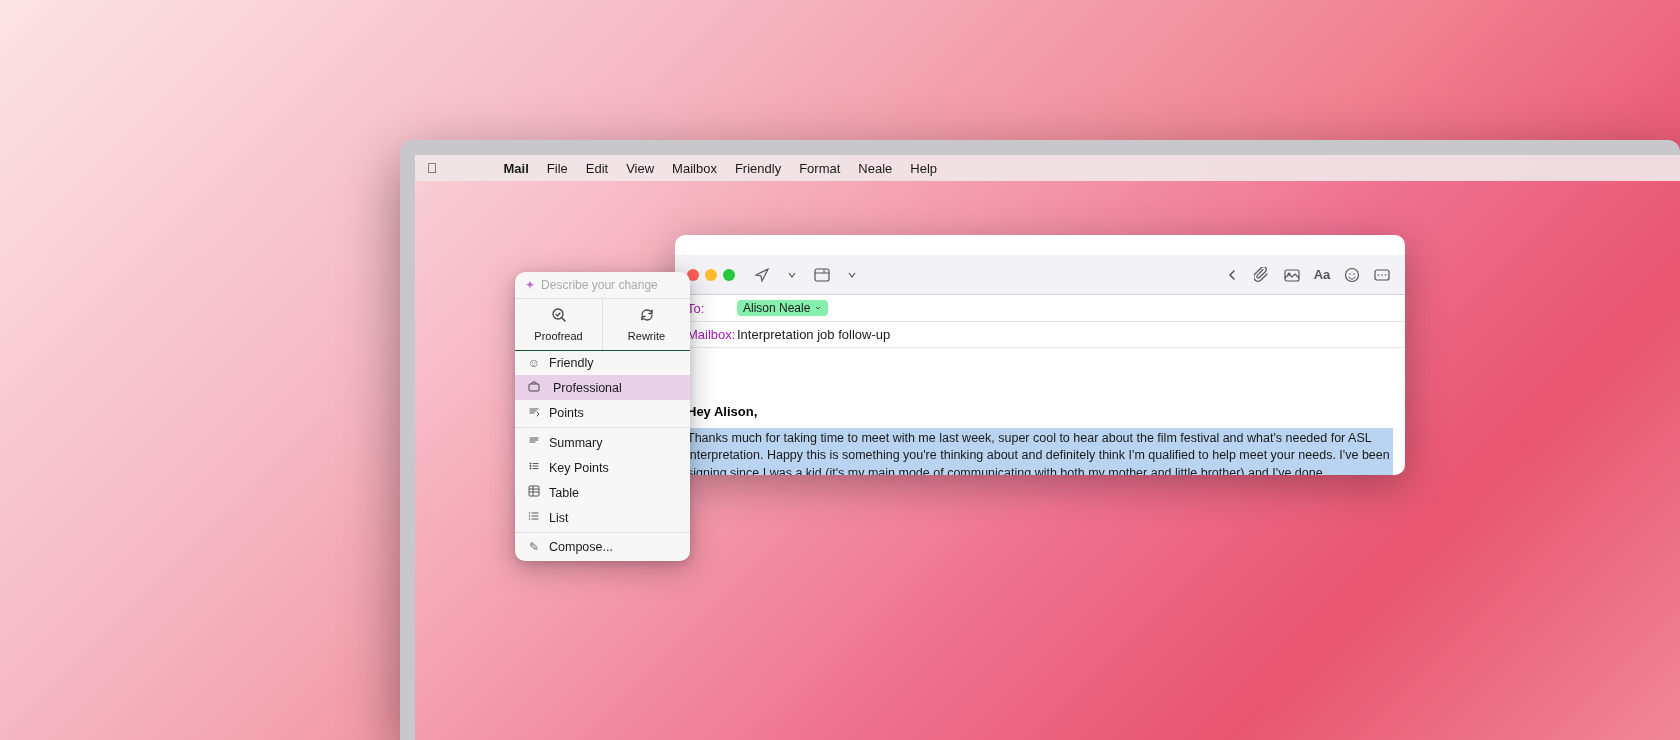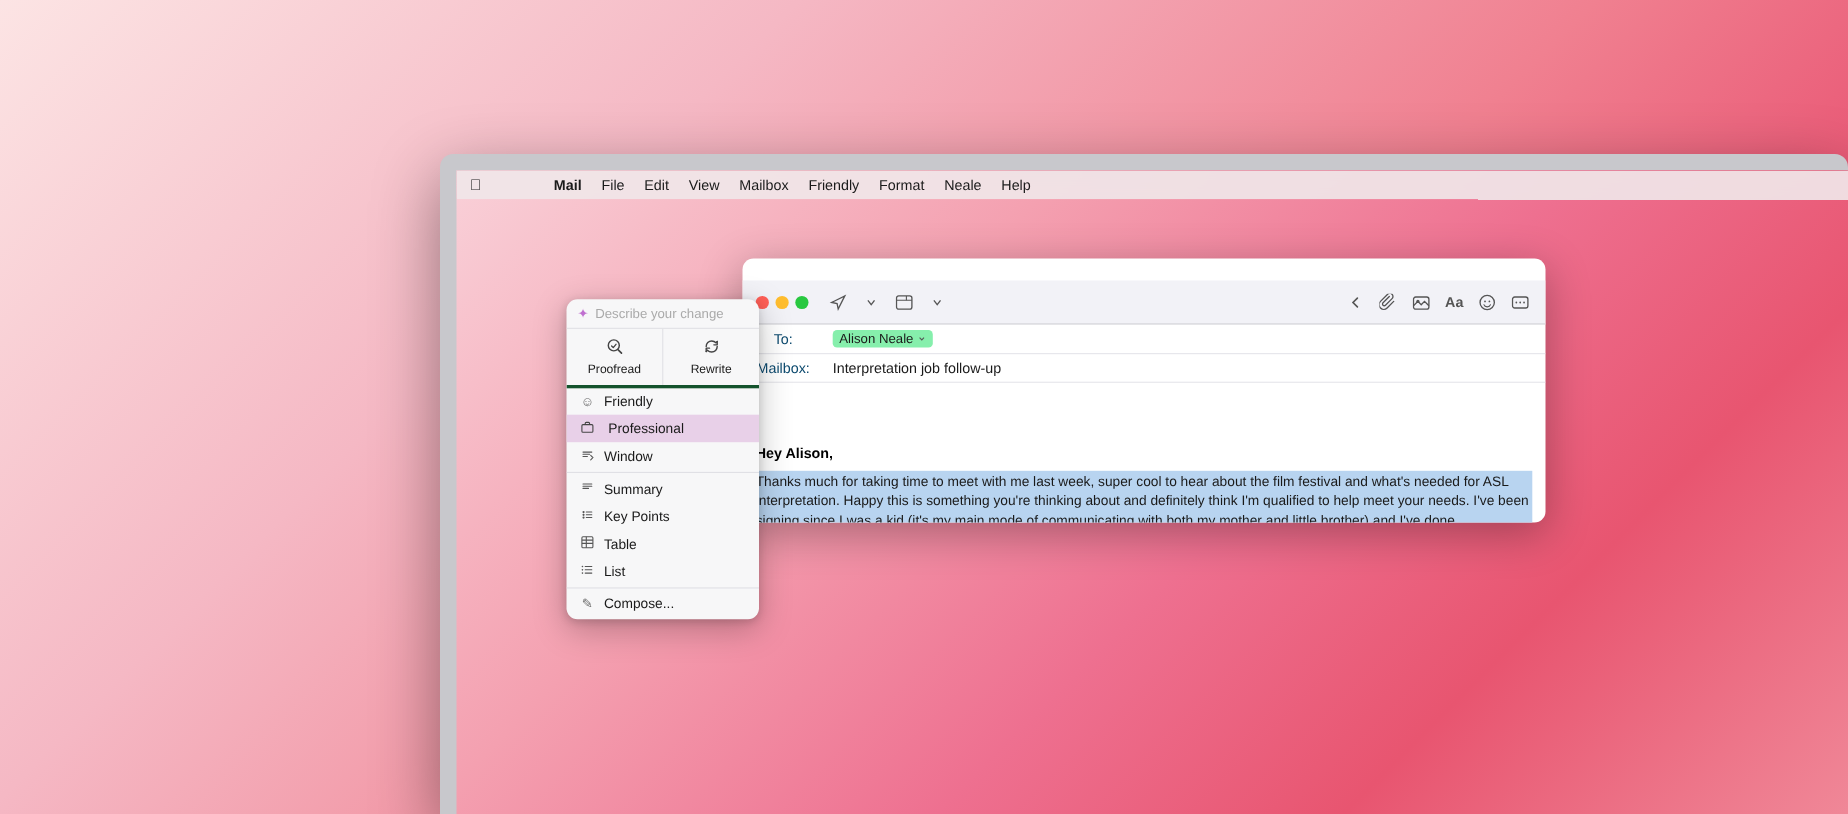--- a/index.html
+++ b/index.html
@@ -147,24 +147,23 @@
 
     .mail-field-row {
       display: flex;
       align-items: center;
       padding: 5px 12px;
       border-bottom: 1px solid #e5e5ea;
       font-size: 13px;
     }
 
     .field-label {
-      color: #0c4a6e;
-      margin-right: 20px;
+      color: #a21caf;
+      margin-right: 0;
       min-width: 50px;
-      text-align: center;
     }
 
     .recipient-badge {
       background: #86efac;
       border-radius: 4px;
       padding: 1px 6px;
       font-size: 12px;
       color: #1a1a1a;
       display: inline-flex;
       align-items: center;
@@ -216,21 +215,21 @@
       color: #c070d0;
     }
 
     .ai-search-placeholder {
       font-size: 12px;
       color: #aaa;
     }
 
     .ai-actions {
       display: flex;
-      border-bottom: 3px solid #14532d;
+      border-bottom: 1px solid #14532d;
     }
 
     .ai-action-btn {
       flex: 1;
       display: flex;
       flex-direction: column;
       align-items: center;
       padding: 8px 4px;
       gap: 4px;
       font-size: 11px;
@@ -453,21 +452,21 @@
     </span>
     <span>Professional</span>
   </div>
   <div class="ai-menu-item">
     <span class="ai-menu-icon">
       <svg width="12" height="12" viewBox="0 0 12 12" fill="none">
         <path d="M2 4H10M2 6H8M2 8H6" stroke="#555" stroke-width="1" stroke-linecap="round"></path>
         <path d="M9 7L11 9L9 11" stroke="#555" stroke-width="1" stroke-linecap="round"></path>
       </svg>
     </span>
-    <span>Window</span>
+    <span>Points</span>
   </div>
   <div class="ai-divider"></div>
   <div class="ai-menu-item">
     <span class="ai-menu-icon">
       <svg width="12" height="12" viewBox="0 0 12 12" fill="none">
         <path d="M2 3H10M2 5H10M2 7H7" stroke="#555" stroke-width="1" stroke-linecap="round"></path>
       </svg>
     </span>
     <span>Summary</span>
   </div>

